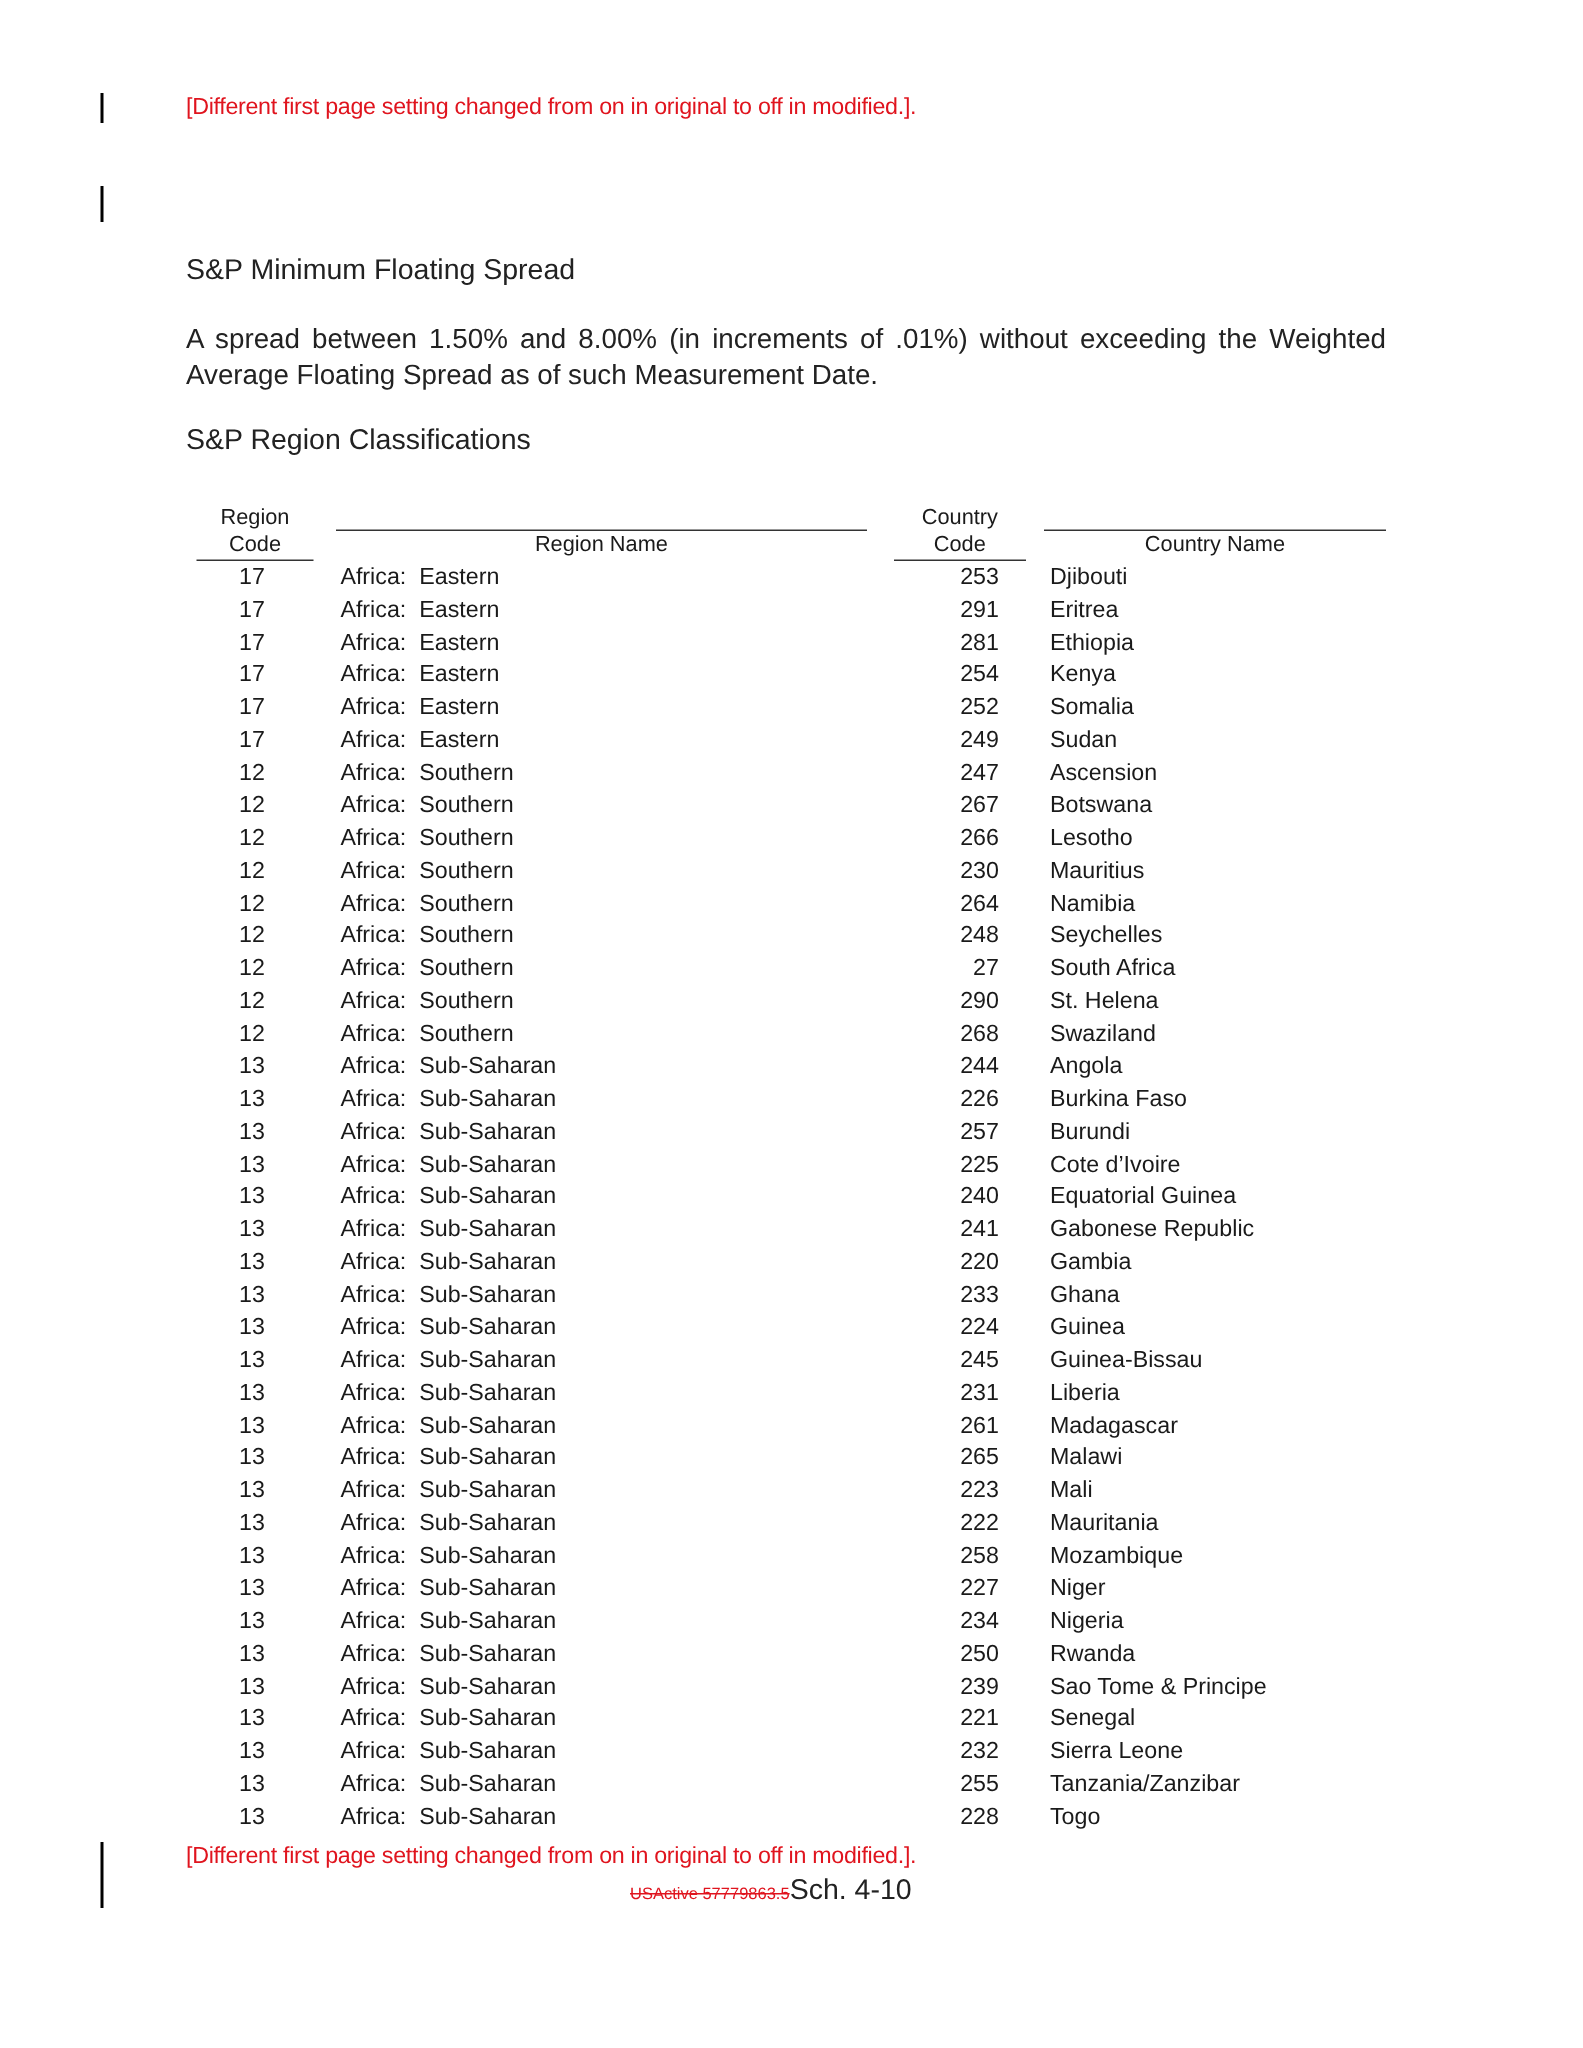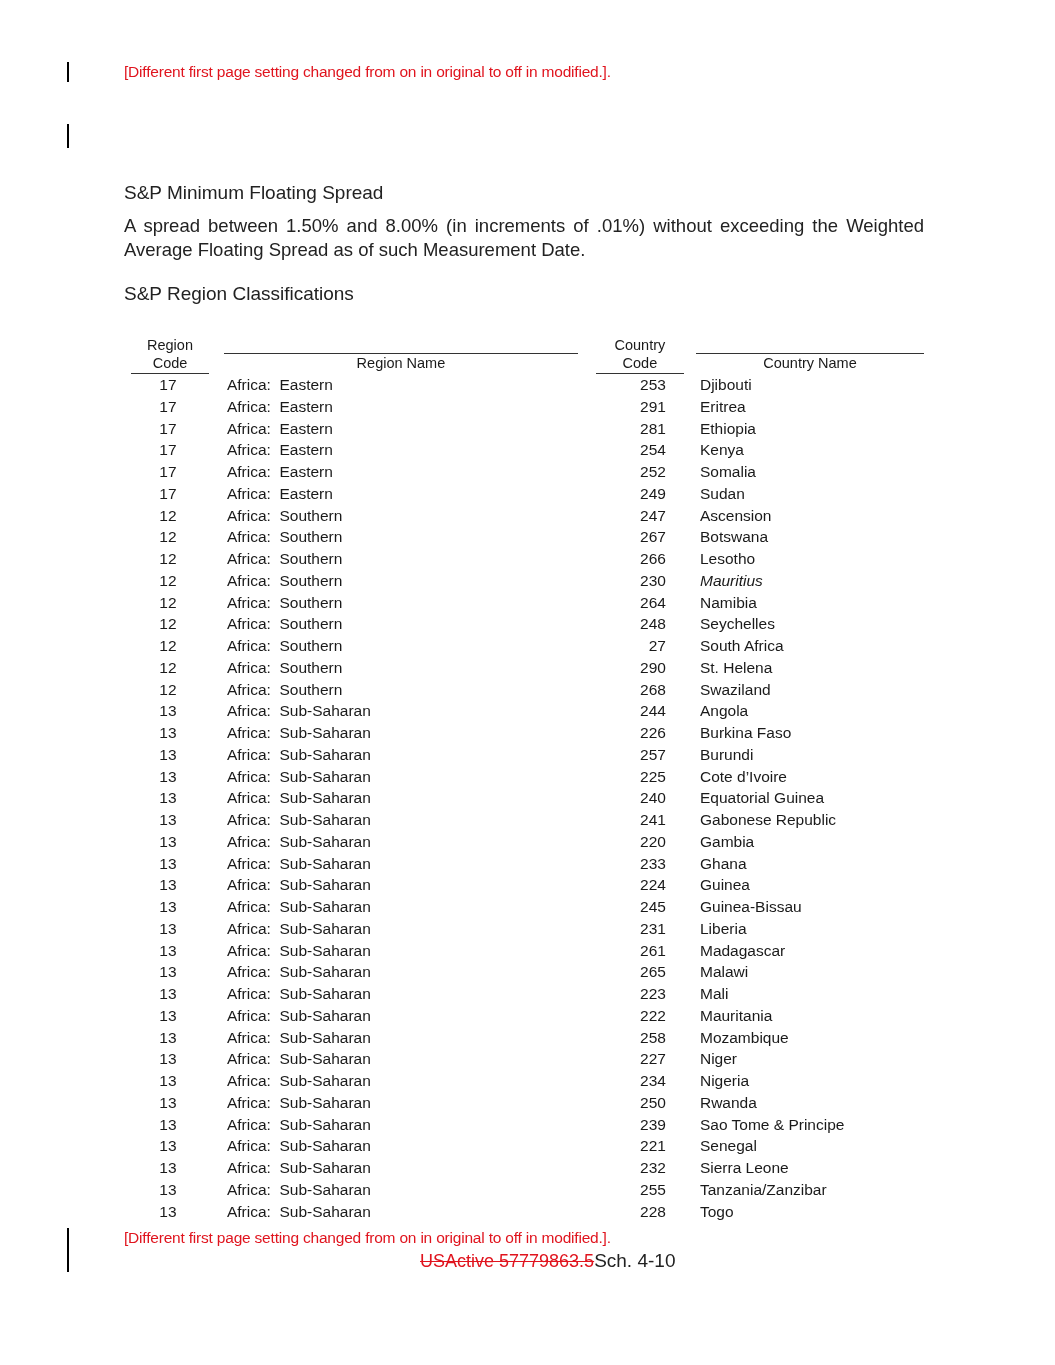--- a/index.html
+++ b/index.html
@@ -15,33 +15,33 @@
   .col-rn { width: 370px; }
   .col-cc { width: 115px; }
   .col-cn { width: 220px; }
   th .hdr { display: inline-block; border-bottom: 1px solid #333; padding: 0 0 1px 0; }
   th.rc .hdr { width: 78px; margin-left: 7px; }
   .cell-rc { text-align: center; padding-right: 6px !important; }
   .cell-rn { padding-left: 9px !important; }
   .cell-cc { text-align: right; padding-right: 34px !important; }
   .cell-cn { padding-left: 0px; }
   .footer-doc { position: absolute; top: 1250px; left: 420px; white-space: nowrap; }
-  .footer-doc .del { color: #e0141e; text-decoration: line-through; font-size: 18px; }
+  .footer-doc .del { color: #e0141e; text-decoration: line-through; font-size: 11px; }
   .footer-doc .sch { font-size: 19px; color: #222; }
 </style>
 </head>
 <body>
 
 <div class="change-bar" style="top:62px;height:20px;"></div>
 <div class="change-bar" style="top:124px;height:24px;"></div>
 <div class="change-bar" style="top:1228px;height:44px;"></div>
 
 <div class="red-note" style="top:63px;">[Different first page setting changed from on in original to off in modified.].</div>
 
-<div class="heading" style="top:182px;">S&amp;P Minimum Floating Spread</div>
+<div class="heading" style="top:170px;">S&amp;P Minimum Floating Spread</div>
 <div class="para" style="top:214px;">A spread between 1.50% and 8.00% (in increments of .01%) without exceeding the Weighted Average Floating Spread as of such Measurement Date.</div>
 <div class="heading" style="top:283px;">S&amp;P Region Classifications</div>
 
 <table class="regions">
   <thead>
     <tr>
       <th class="col-rc rc" style="text-align:left;">
         <div class="hdr" style="text-align:center;">
           <div>Region</div>
           <div>Code</div>
@@ -117,21 +117,21 @@
       <tr>
         <td class="cell-rc" style="white-space: pre;">12</td>
         <td class="cell-rn" style="white-space: pre;">Africa:  Southern</td>
         <td class="cell-cc" style="white-space: pre;">266</td>
         <td class="cell-cn" style="white-space: pre;">Lesotho</td>
       </tr>
       <tr>
         <td class="cell-rc" style="white-space: pre;">12</td>
         <td class="cell-rn" style="white-space: pre;">Africa:  Southern</td>
         <td class="cell-cc" style="white-space: pre;">230</td>
-        <td class="cell-cn" style="white-space: pre; font-style: italic;">Mauritius</td>
+        <td class="cell-cn" style="white-space: pre;">Mauritius</td>
       </tr>
       <tr>
         <td class="cell-rc" style="white-space: pre;">12</td>
         <td class="cell-rn" style="white-space: pre;">Africa:  Southern</td>
         <td class="cell-cc" style="white-space: pre;">264</td>
         <td class="cell-cn" style="white-space: pre;">Namibia</td>
       </tr>
       <tr>
         <td class="cell-rc" style="white-space: pre;">12</td>
         <td class="cell-rn" style="white-space: pre;">Africa:  Southern</td>

